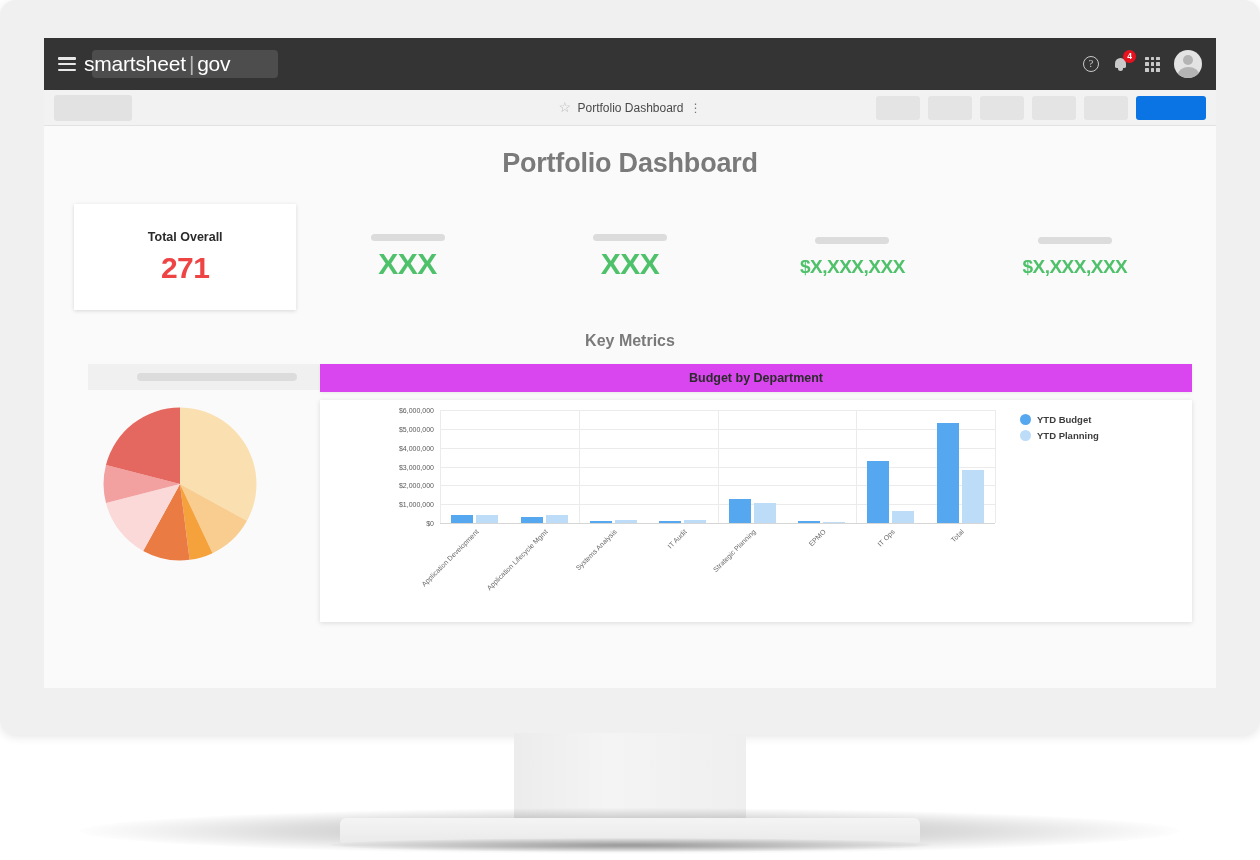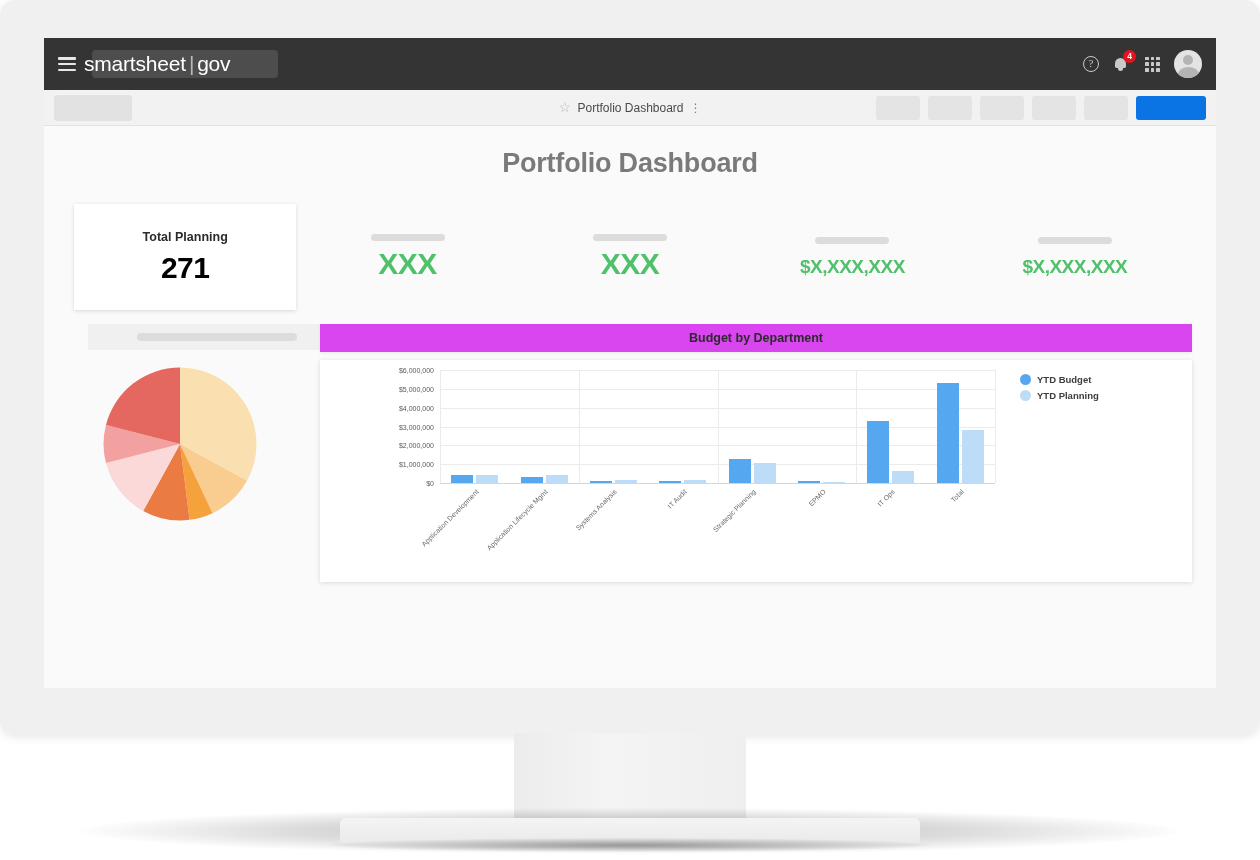--- a/index.html
+++ b/index.html
@@ -222,21 +222,21 @@
     line-height: 15px;
   }
   .kpi-label-ph {
     width: 74px; height: 7px;
     background: #dcdcdc;
     border-radius: 4px;
   }
   .kpi-value {
     font-size: 30px;
     font-weight: bold;
-    color: #000000;
+    color: #ef4444;
     margin-top: 6px;
     letter-spacing: -0.5px;
   }
   .kpi-value.money { font-size: 19px; font-weight: bold; margin-top: 12px; }
   .kpi-value.ph { color: #4fc16b; }
   .health-dot {
     width: 22px; height: 22px;
     border-radius: 50%;
     background: #00b04f;
     margin-top: 10px;
@@ -433,21 +433,21 @@
       </div>
     </div>
 
     <div class="dash">
 
       <div class="page-title">Portfolio Dashboard</div>
 
       <div class="kpi-row">
 
         <div class="kpi card">
-          <div class="kpi-label">Total Planning</div>
+          <div class="kpi-label">Total Overall</div>
           <div class="kpi-value">271</div>
         </div>
 
         <div class="kpi">
           <div class="kpi-label-ph"></div>
           <div class="kpi-value ph">XXX</div>
         </div>
 
         <div class="kpi">
           <div class="kpi-label-ph"></div>
@@ -462,20 +462,21 @@
         </div>
 
         <div class="kpi">
           <div class="kpi-label-ph"></div>
           <div class="kpi-value money ph">$X,XXX,XXX</div>
         </div>
 
 
       </div>
 
+      <div class="key-metrics">Key Metrics</div>
 
       <div class="panels">
 
         <div class="panel-left-header">
           <div class="ph-bar"></div>
         </div>
 
         <div class="panel-right">
           <div class="panel-right-header">Budget by Department</div>
           <div class="panel-right-body"></div>

